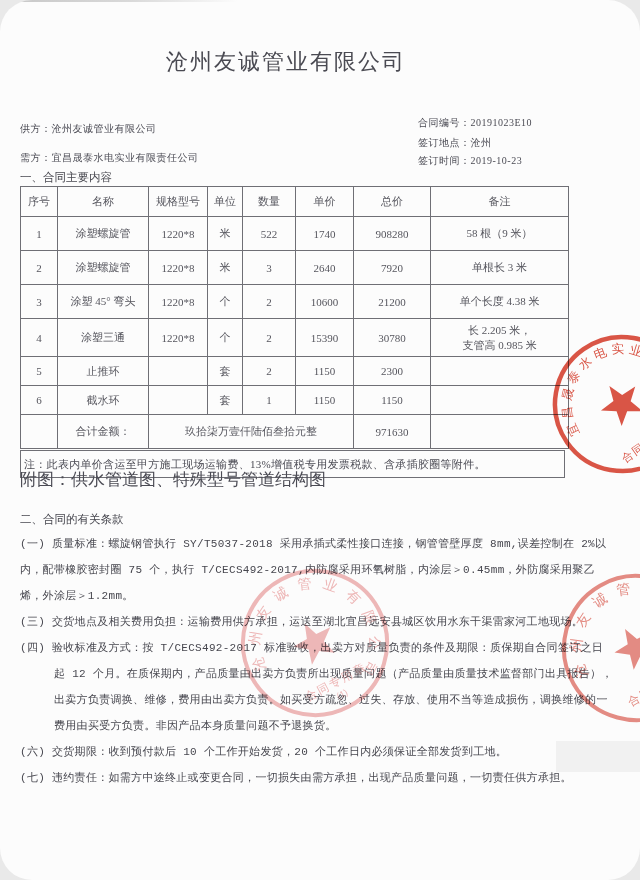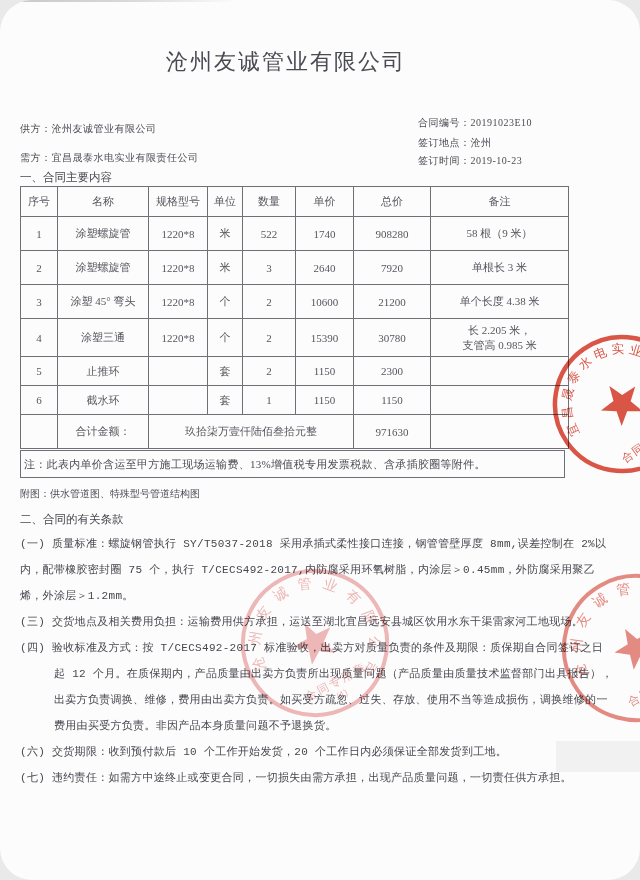--- a/index.html
+++ b/index.html
@@ -46,21 +46,21 @@
   .items-table tbody tr:nth-child(5),
   .items-table tbody tr:nth-child(6) { height:29px; }
   .items-table tfoot tr { height:34px; }
   .items-table td.remark { white-space:pre-line; line-height:1.35; }
 
   
   .note-box { left:20px; top:450px; width:540px; height:26px;
     border:1px solid #6f6f75; font-size:11px; color:#4b4b54;
     display:flex; align-items:center; padding-left:3px; letter-spacing:.3px; }
 
-  .attachment-line { left:20px; top:487px; font-size:10px; color:#4b4b54; }
+  .attachment-line { left:20px; top:468px; font-size:17px; color:#4b4b54; }
   .section2-title  { left:20px; top:512px; font-size:11.5px; color:#47474f; }
 
   
   .clauses { left:20px; top:531px; width:594px; }
   .clauses p.clause { margin:0; font-size:11px; line-height:26px;
     color:#46464e; letter-spacing:.3px; text-align:left;font-family:Liberation Mono, monospace; }
   .clauses p.clause.hang { padding-left:34px; text-indent:-34px; }
 
   
   .stamp { position:absolute; mix-blend-mode:multiply; pointer-events:none; }

